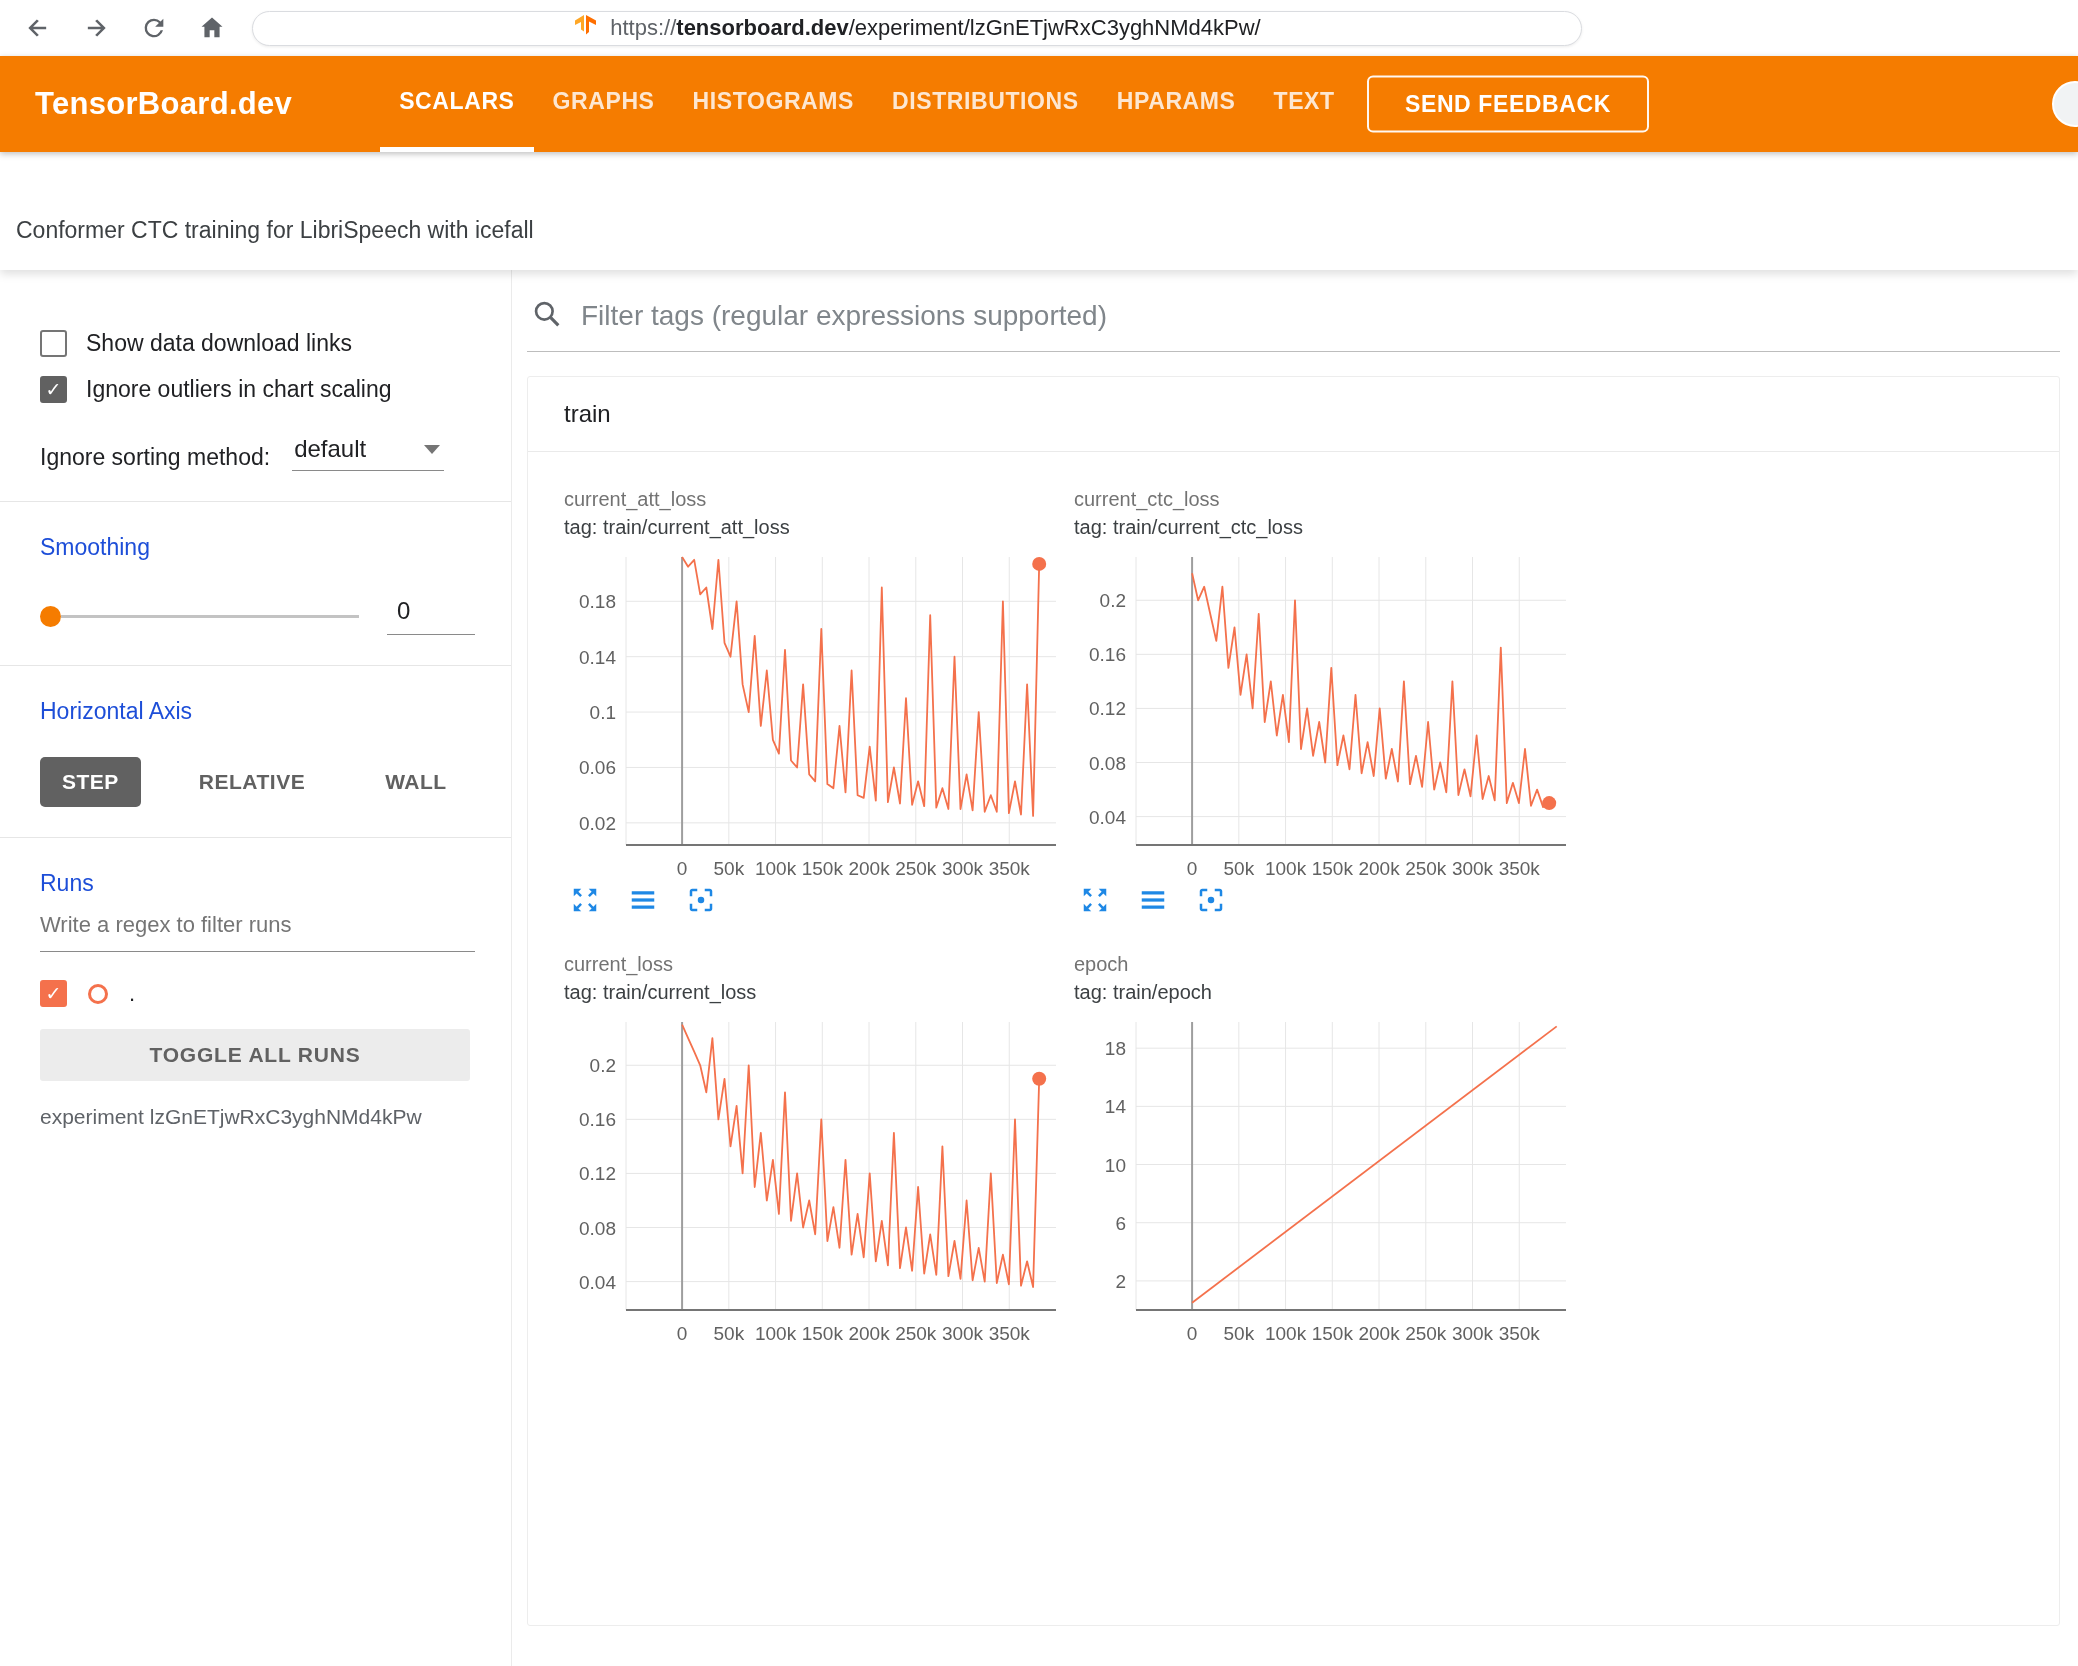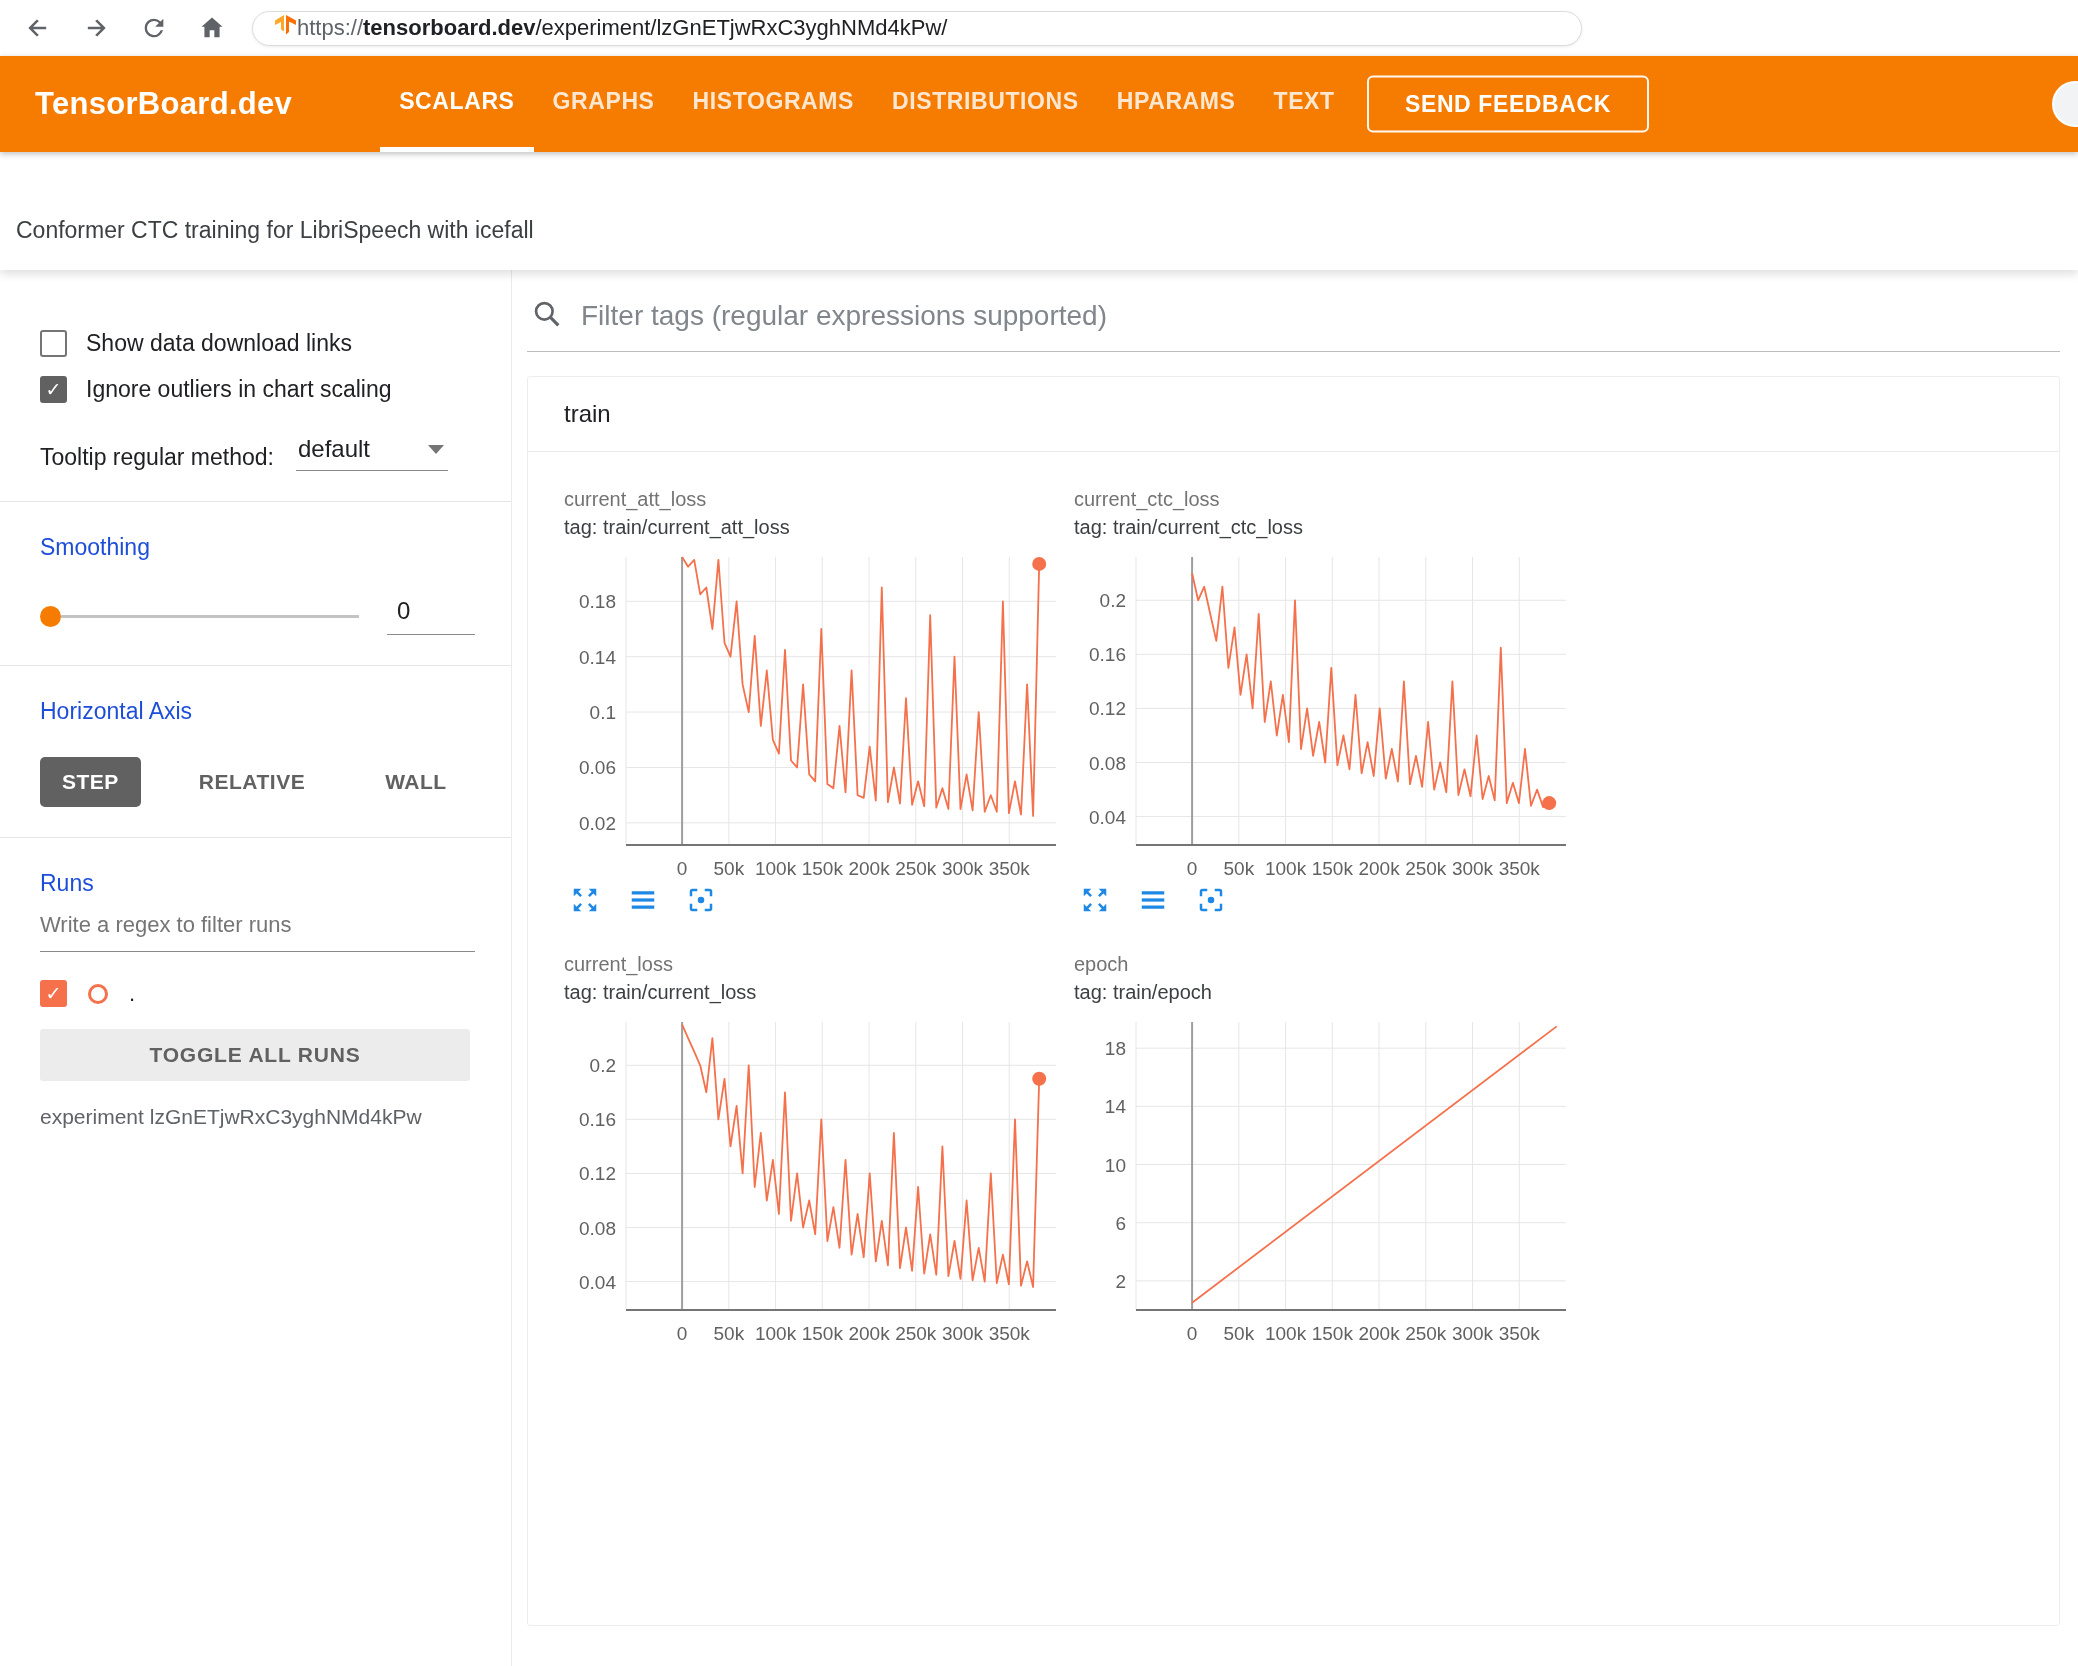--- a/index.html
+++ b/index.html
@@ -13,22 +13,22 @@
   body{
     width:2078px;height:1666px;position:relative;overflow:hidden;
     background:#fff;font-family:"Liberation Sans","DejaVu Sans",sans-serif;color:#202124;
   }
   
   .chrome{position:absolute;top:0;left:0;right:0;height:56px;background:#fff;display:flex;align-items:center}
   .nav-icons{display:flex;align-items:center;gap:30px;padding-left:24px}
   .nav-icons svg{display:block}
   .addr{
     margin-left:26px;width:1330px;height:35px;border:1px solid #dadce0;border-radius:22px;
-    display:flex;align-items:center;gap:0;padding:0 20px;font-size:22px;color:#202124;
-    box-shadow:0 1px 3px rgba(0,0,0,.08);background:#fff;
+    display:flex;align-items:center;gap:13px;padding:0 20px;font-size:22px;color:#202124;
+    box-shadow:0 1px 3px rgba(0,0,0,.08);background:#fff;justify-content:center;
   }
   .addr .scheme{color:#5f6368}
   .addr .host{font-weight:bold;color:#202124}
   .addr .path{color:#202124}
   
   .tbheader{
     position:absolute;top:56px;left:0;right:0;height:96px;background:var(--accent);
     display:flex;align-items:stretch;color:#fff;box-shadow:0 2px 6px rgba(0,0,0,.25);z-index:3;
   }
   .logo{align-self:center;padding-left:35px;font-size:31px;font-weight:bold;letter-spacing:.3px}
@@ -157,21 +157,21 @@
   <div class="cbrow">
     <span class="cb">✓</span>
     <span>Show data download links</span>
   </div>
   <div class="cbrow">
     <span class="cb checked">✓</span>
     <span>Ignore outliers in chart scaling</span>
   </div>
 
   <div class="tooltip-row">
-    <span>Tooltip regular method:</span>
+    <span>Ignore sorting method:</span>
     <span class="dd">
       <span>default</span>
       <span class="caret"></span>
     </span>
   </div>
 
   <div class="divider"></div>
 
   <div class="section-label">Smoothing</div>
   <div class="slider-row">

